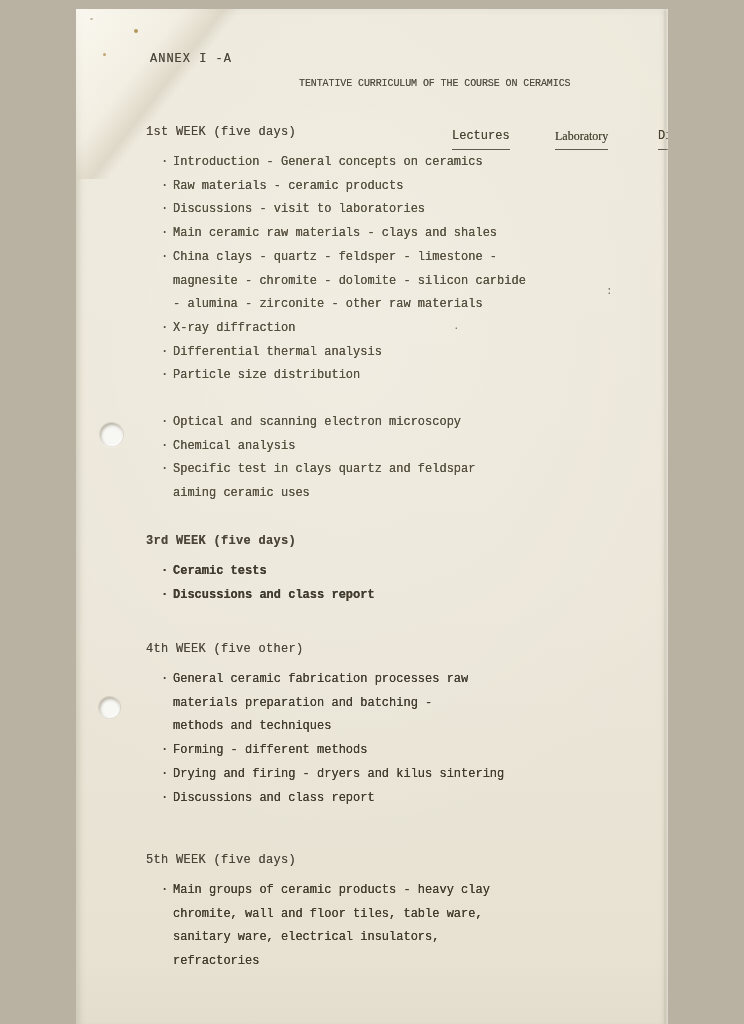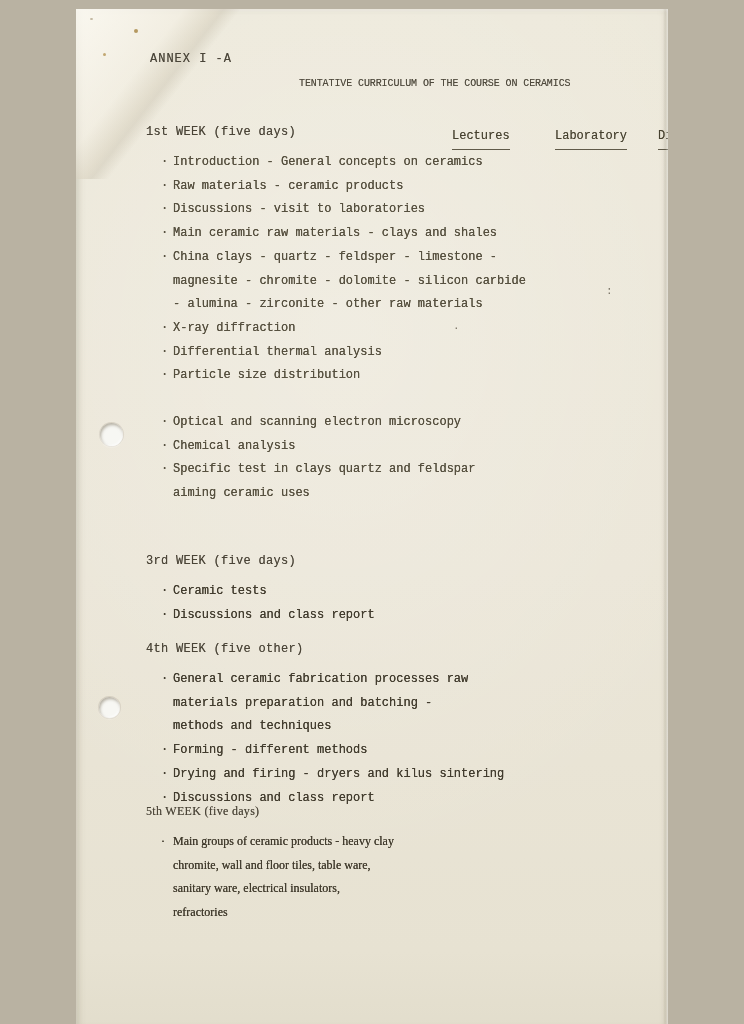--- a/index.html
+++ b/index.html
@@ -57,28 +57,28 @@
     color:#4f4a3d;text-shadow:0 0 0.6px rgba(79,74,61,0.6);white-space:pre;
   }
   .col{
     position:absolute;top:114px;
     font-size:12px;line-height:26px;
     color:#46412f;text-shadow:0 0 0.6px rgba(70,65,47,0.6);
     border-bottom:1px solid rgba(70,65,47,0.85);
     white-space:pre;
   }
   .col-1{left:376px;}
-  .col-2{left:479px;}
+  .col-2{left:479px;font-family:Liberation Serif, serif;}
   .col-3{left:582px;}
   .week{position:absolute;left:70px;}
   .w1{top:110px;}
   .w2{top:396px;}
-  .w3{top:539px;}
+  .w3{top:519px;font-weight:bold;}
   .w4{top:627px;}
-  .w5{top:789px;font-family:Liberation Serif, serif;}
+  .w5{top:838px;}
   .week-heading{
     font-size:12px;line-height:26px;letter-spacing:0.3px;
     color:#4a4437;text-shadow:0 0 0.6px rgba(74,68,55,0.65);white-space:pre;
   }
   .bullets{margin:6px 0 0 27px;}
   .line{
     position:relative;
     font-size:12px;line-height:23.7px;white-space:pre;
     text-shadow:0 0 0.6px currentColor;
   }

